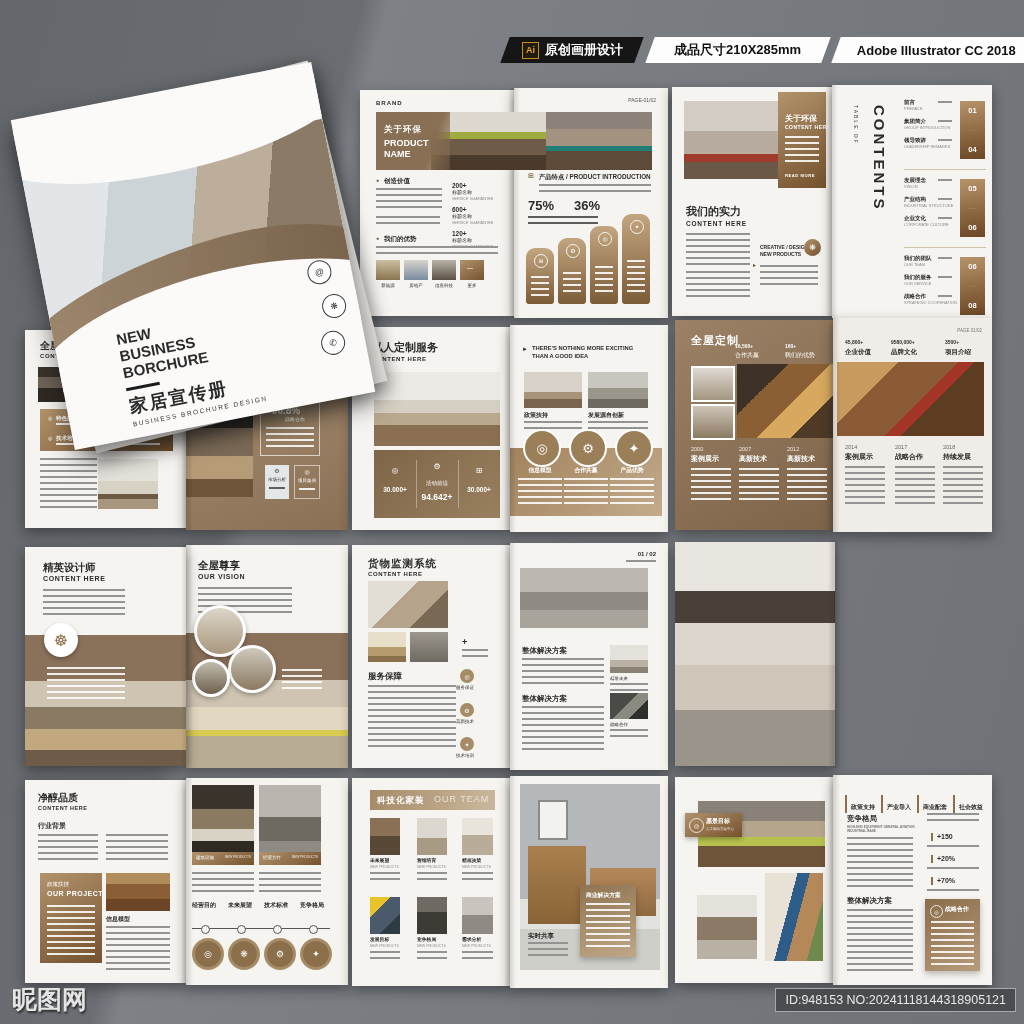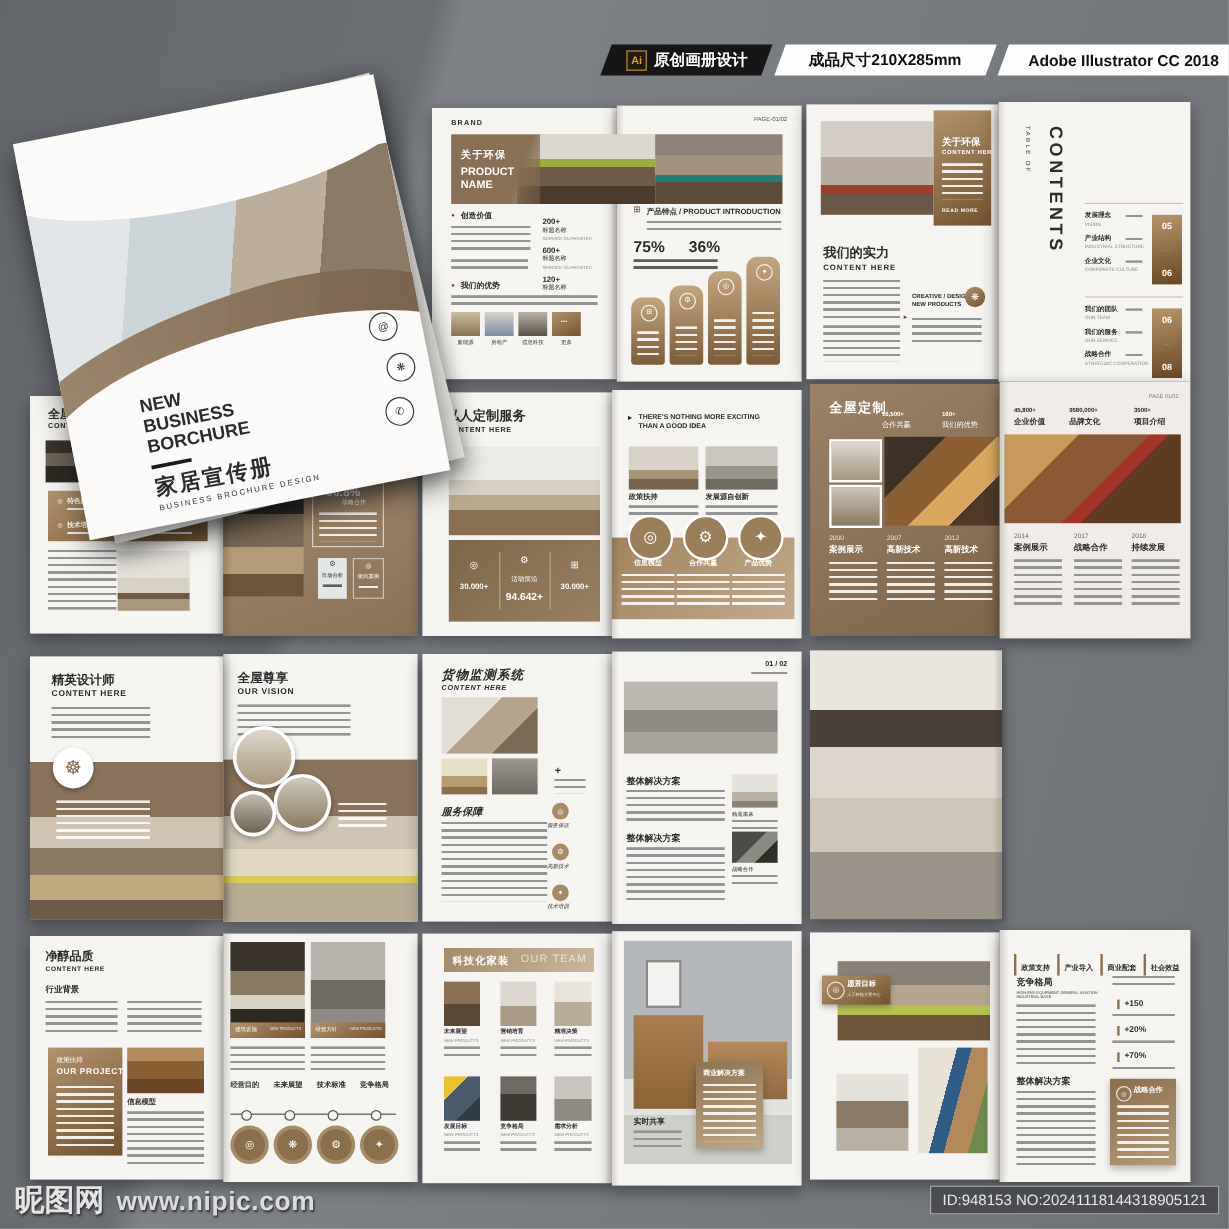--- a/index.html
+++ b/index.html
@@ -136,20 +136,36 @@
       <div class="t b" style="left:88px;top:158px;font-size:5px;">CREATIVE / DESIGN</div>
       <div class="t b" style="left:88px;top:165px;font-size:5px;">NEW PRODUCTS</div>
       <div class="circ bb" style="left:132px;top:152px;width:17px;height:17px;color:#fff;font-size:8px;">❋</div>
       <div class="t" style="left:80px;top:176px;font-size:5px;color:#6b4a2a;">►</div>
       <i class="ln" style="left:88px;top:178px;width:58px;height:20px;"></i>
     </div>
     <div class="pg" style="left:160px;top:0;width:160px;height:233px;">
       <div class="t" style="left:26px;top:20px;font-size:5px;letter-spacing:2px;color:#333;transform:rotate(90deg);transform-origin:0 0;">TABLE OF</div>
       <div class="t b" style="left:56px;top:20px;font-size:15px;letter-spacing:3px;transform:rotate(90deg);transform-origin:0 0;">CONTENTS</div>
 
+      <div style="position:absolute;left:72px;top:14px;width:82px;height:64px;">
+        <div class="t b" style="left:0;top:0;font-size:5.5px;">前言</div>
+        <i class="ln" style="left:34px;top:2px;width:14px;height:2px;"></i>
+        <div class="t g" style="left:0;top:8px;font-size:4px;">PREFACE</div>
+        <div class="t b" style="left:0;top:19px;font-size:5.5px;">集团简介</div>
+        <i class="ln" style="left:34px;top:21px;width:14px;height:2px;"></i>
+        <div class="t g" style="left:0;top:27px;font-size:4px;">GROUP INTRODUCTION</div>
+        <div class="t b" style="left:0;top:38px;font-size:5.5px;">领导致辞</div>
+        <i class="ln" style="left:34px;top:40px;width:14px;height:2px;"></i>
+        <div class="t g" style="left:0;top:46px;font-size:4px;">LEADERSHIP REMARKS</div>
+        <div class="tocbox" style="left:56px;top:2px;width:25px;height:48px;">
+          <span class="b" style="font-size:7.5px;">01</span>
+          <span style="font-size:4px;opacity:.8;">· · ·</span>
+          <span class="b" style="font-size:7.5px;">04</span>
+        </div>
+      </div>
       <div class="ghr" style="left:72px;top:84px;width:82px;"></div>
 
       <div style="position:absolute;left:72px;top:92px;width:82px;height:64px;">
         <div class="t b" style="left:0;top:0;font-size:5.5px;">发展理念</div>
         <i class="ln" style="left:34px;top:2px;width:14px;height:2px;"></i>
         <div class="t g" style="left:0;top:8px;font-size:4px;">VISION</div>
         <div class="t b" style="left:0;top:19px;font-size:5.5px;">产业结构</div>
         <i class="ln" style="left:34px;top:21px;width:14px;height:2px;"></i>
         <div class="t g" style="left:0;top:27px;font-size:4px;">INDUSTRIAL STRUCTURE</div>
         <div class="t b" style="left:0;top:38px;font-size:5.5px;">企业文化</div>
@@ -328,21 +344,21 @@
       <div class="t b" style="left:18px;top:28px;font-size:7px;letter-spacing:.6px;">CONTENT HERE</div>
       <i class="ln" style="left:18px;top:42px;width:82px;height:26px;"></i>
       <div class="ph" style="left:0;top:88px;width:161px;height:131px;background:linear-gradient(180deg,#8a715a 0 35%,#cfc4b2 35% 55%,#8a7a64 55% 72%,#c2a87e 72% 88%,#6e5c48 88%);"></div>
       <div class="circ" style="left:19px;top:76px;width:34px;height:34px;background:#fff;color:#8a6a44;font-size:16px;box-shadow:0 2px 4px rgba(0,0,0,.3);">☸</div>
       <i class="ln w2" style="left:22px;top:120px;width:78px;height:34px;"></i>
     </div>
     <div class="spine"></div>
   </div>
 
   <div class="sp" style="left:352px;top:543px;width:316px;height:227px;">
-    <div class="pg" style="left:0;top:2px;width:161px;height:223px;font-style:italic;">
+    <div class="pg" style="left:0;top:2px;width:161px;height:223px;">
       <div class="t b" style="left:16px;top:12px;font-size:10.5px;letter-spacing:1px;">货物监测系统</div>
       <div class="t b" style="left:16px;top:26px;font-size:6px;letter-spacing:.6px;">CONTENT HERE</div>
       <div class="ph" style="left:16px;top:36px;width:80px;height:47px;background:linear-gradient(135deg,#e2ddd5 0 40%,#b5a38c 40% 70%,#7a6a55 70%);"></div>
       <div class="ph" style="left:16px;top:87px;width:38px;height:30px;background:linear-gradient(180deg,#e8dfc9 0 50%,#b59c6e 50% 80%,#8a6f4a 80%);"></div>
       <div class="ph" style="left:58px;top:87px;width:38px;height:30px;background:linear-gradient(180deg,#9b9democrat,#6e6a62);background:linear-gradient(180deg,#9b978f,#6e6a62);"></div>
       <div class="t b" style="left:110px;top:92px;font-size:9px;">+</div>
       <i class="ln" style="left:110px;top:104px;width:26px;height:12px;"></i>
       <div class="t b" style="left:16px;top:126px;font-size:8.5px;">服务保障</div>
       <i class="ln" style="left:16px;top:140px;width:88px;height:66px;"></i>
       <div class="circ" style="left:108px;top:124px;width:14px;height:14px;background:#a58c66;color:#fff;font-size:6px;">◎</div>
@@ -521,17 +537,16 @@
       <div class="t b" style="left:62px;top:294px;font-size:18px;letter-spacing:2px;">家居宣传册</div>
       <div class="t" style="left:62px;top:318px;font-size:6.5px;letter-spacing:1.6px;color:#333;">BUSINESS BROCHURE DESIGN</div>
       <div class="circ" style="left:262px;top:196px;width:22px;height:22px;border:1px solid #3a3a3a;background:#fff;font-size:9px;color:#333;">@</div>
       <div class="circ" style="left:270px;top:232px;width:22px;height:22px;border:1px solid #3a3a3a;background:#fff;font-size:9px;color:#333;">❋</div>
       <div class="circ" style="left:262px;top:268px;width:22px;height:22px;border:1px solid #3a3a3a;background:#fff;font-size:9px;color:#333;">✆</div>
     </div>
   </div>
 
   <div style="position:absolute;left:12px;bottom:8px;display:flex;align-items:baseline;gap:10px;z-index:9;">
     <span class="b" style="font-size:25px;color:#e4e4e4;text-shadow:1px 2px 2px rgba(35,38,40,.9);">昵图网</span>
-    <span class="b" style="font-size:22px;color:#dcdcdc;text-shadow:1px 2px 2px rgba(35,38,40,.9);letter-spacing:.5px;">www.nipic.com</span>
   </div>
   <div style="position:absolute;right:8px;bottom:12px;background:rgba(70,73,76,.92);border:1px solid #a8a8a8;color:#e8e8e8;font-size:12.5px;padding:4px 9px;z-index:9;">ID:948153 NO:20241118144318905121</div>
 
 </div>
 
 </body></html>

